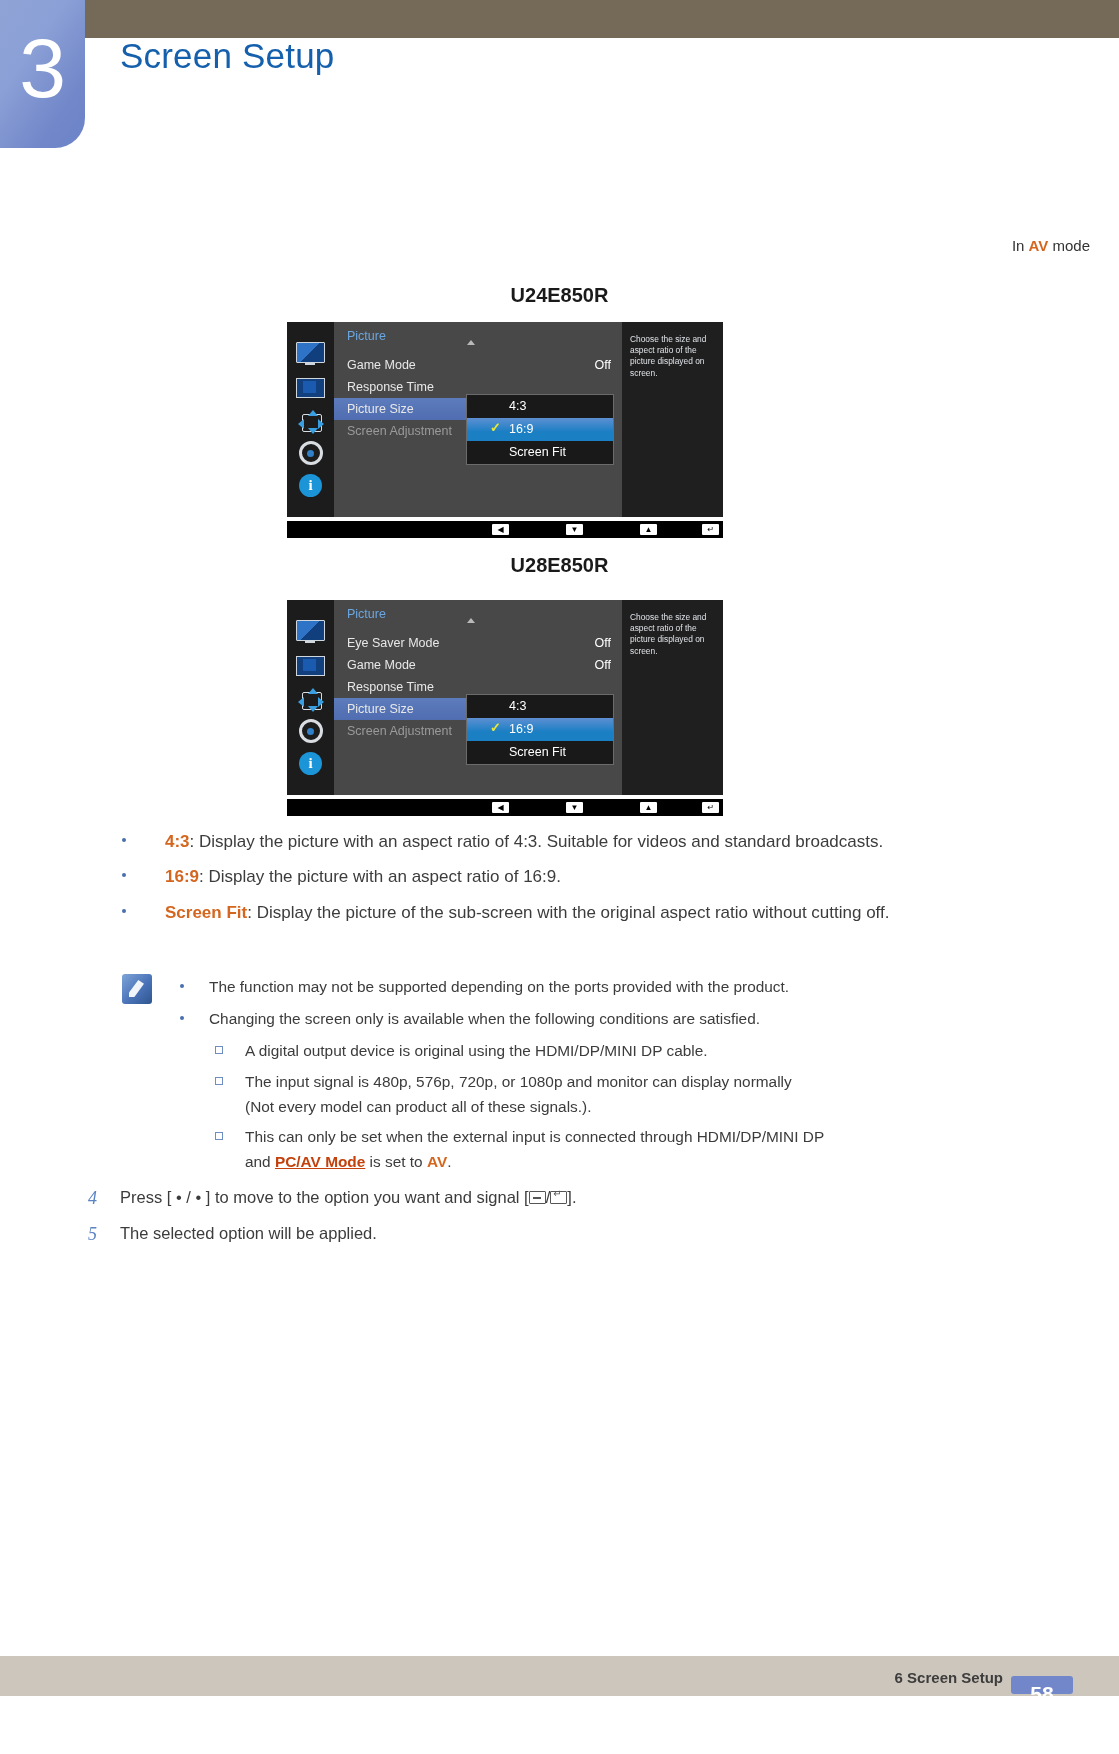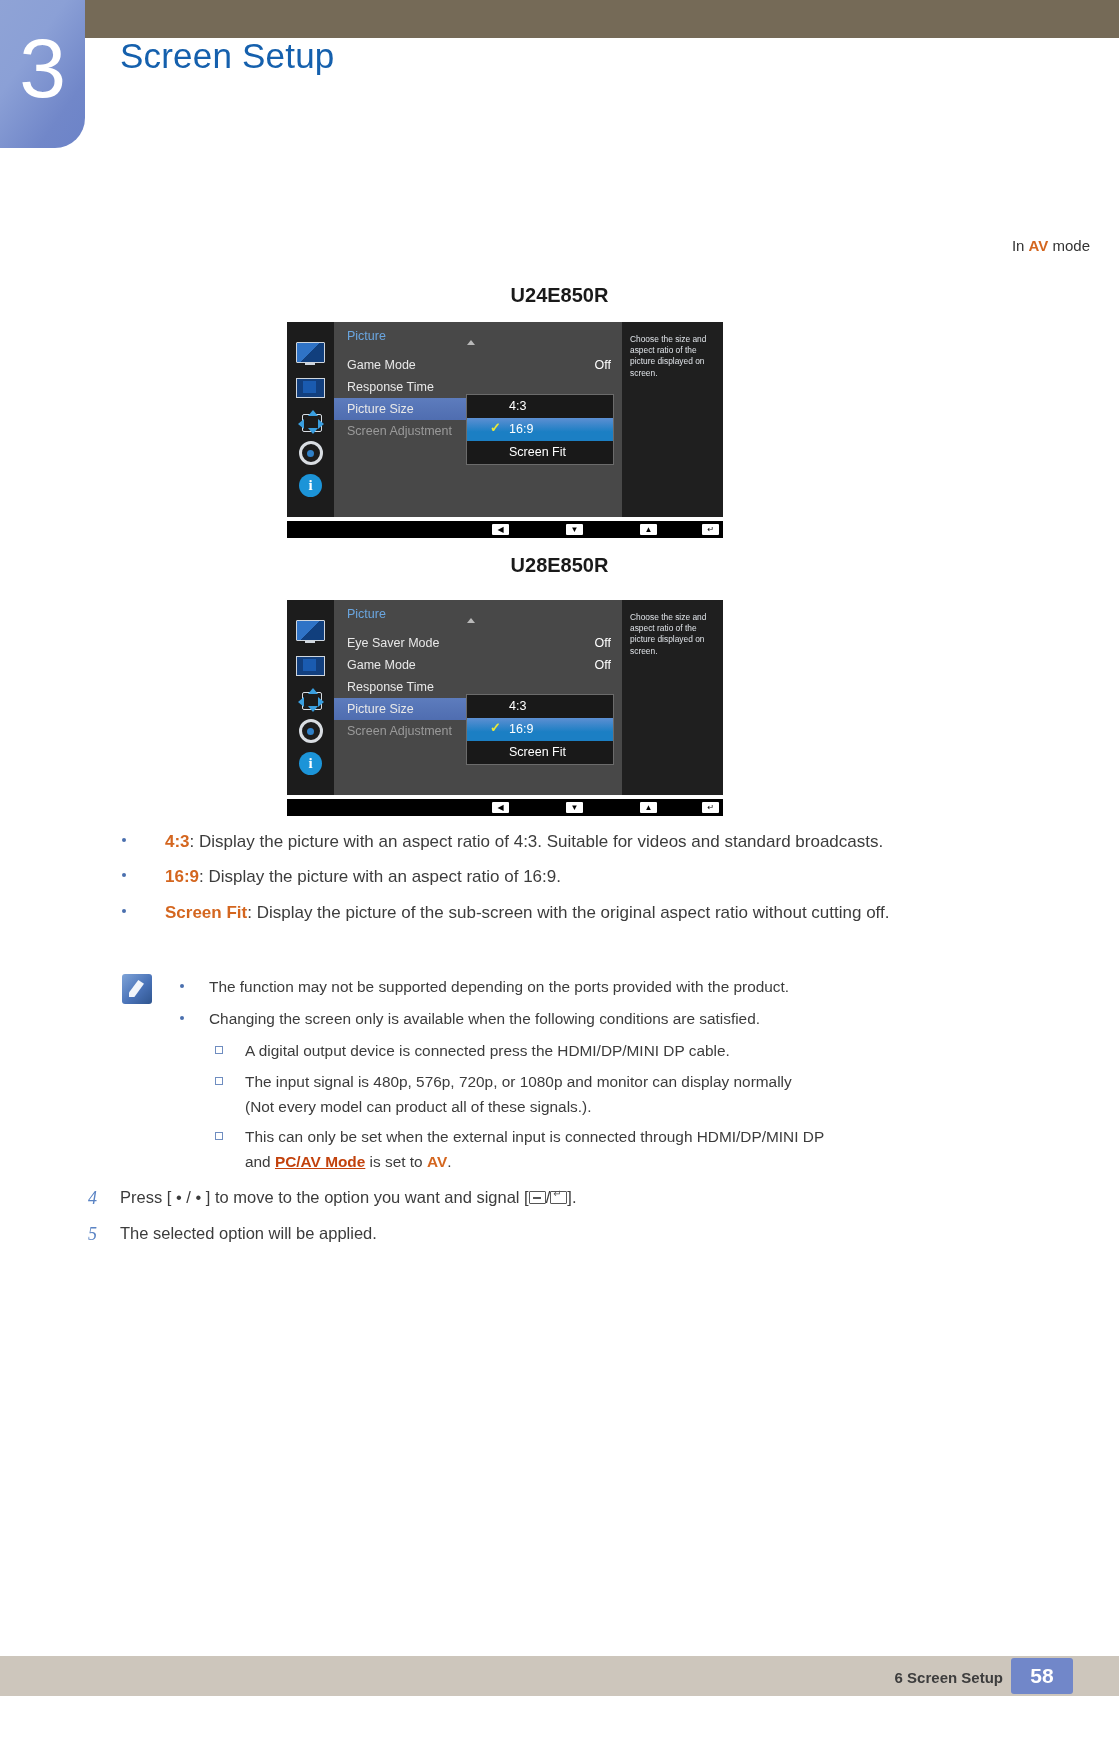--- a/index.html
+++ b/index.html
@@ -104,21 +104,21 @@
   .step{position:absolute;font-size:16.5px;color:#3c3c3c;}
   .step .num{position:absolute;left:0;color:#5b84c4;font-size:18px;font-style:italic;font-family:"Liberation Serif",serif;}
   .step .stxt{display:block;margin-left:32px;}
   .keybox{display:inline-block;border:1.4px solid #555;width:15px;height:11px;vertical-align:-1px;border-radius:1px;position:relative;}
   .keybox.b:after{content:"";position:absolute;left:3px;top:5px;width:8px;height:1.5px;background:#555;}
   .keybox.r:after{content:"\21B5";position:absolute;left:2px;top:-4px;font-size:10px;color:#555;}
 
   
   .foot-bar{position:absolute;left:0;bottom:58px;width:1119px;height:40px;background:#cdc6bc;}
   .foot-txt{position:absolute;right:116px;bottom:68px;color:#3d3d3d;font-size:15px;font-weight:bold;}
-  .foot-pg{position:absolute;right:46px;bottom:60px;width:62px;height:36px;background:#7187c9;
+  .foot-pg{position:absolute;right:46px;bottom:60px;width:62px;height:18px;background:#7187c9;
      color:#fff;font-size:21px;font-weight:bold;text-align:center;line-height:36px;border-radius:3px;}
 </style>
 </head>
 <body>
 
 <div class="top-bar"></div>
 <div class="chap-badge">3</div>
 <div class="chap-title">Screen Setup</div>
 
 <div class="mode-line">
@@ -299,21 +299,21 @@
   <span class="ntxt">The function may not be supported depending on the ports provided with the product.</span>
 </div>
 
 <div class="note-b" style="left:180px;top:1007px;width:760px">
   <span class="ndot"></span>
   <span class="ntxt">Changing the screen only is available when the following conditions are satisfied.</span>
 </div>
 
 <div class="sub-b" style="left:215px;top:1039px;width:740px">
   <span class="sq"></span>
-  <span class="stxt">A digital output device is connected press the HDMI/DP/MINI DP cable.</span>
+  <span class="stxt">A digital output device is original using the HDMI/DP/MINI DP cable.</span>
 </div>
 
 <div class="sub-b" style="left:215px;top:1070px;width:740px">
   <span class="sq"></span>
   <span class="stxt">The input signal is 480p, 576p, 720p, or 1080p and monitor can display normally</span>
 </div>
 <div style="position:absolute;left:245px;top:1095px;font-size:15.4px;color:#3c3c3c;line-height:24px;">(Not every model can product all of these signals.).</div>
 
 <div class="sub-b" style="left:215px;top:1125px;width:740px">
   <span class="sq"></span>

